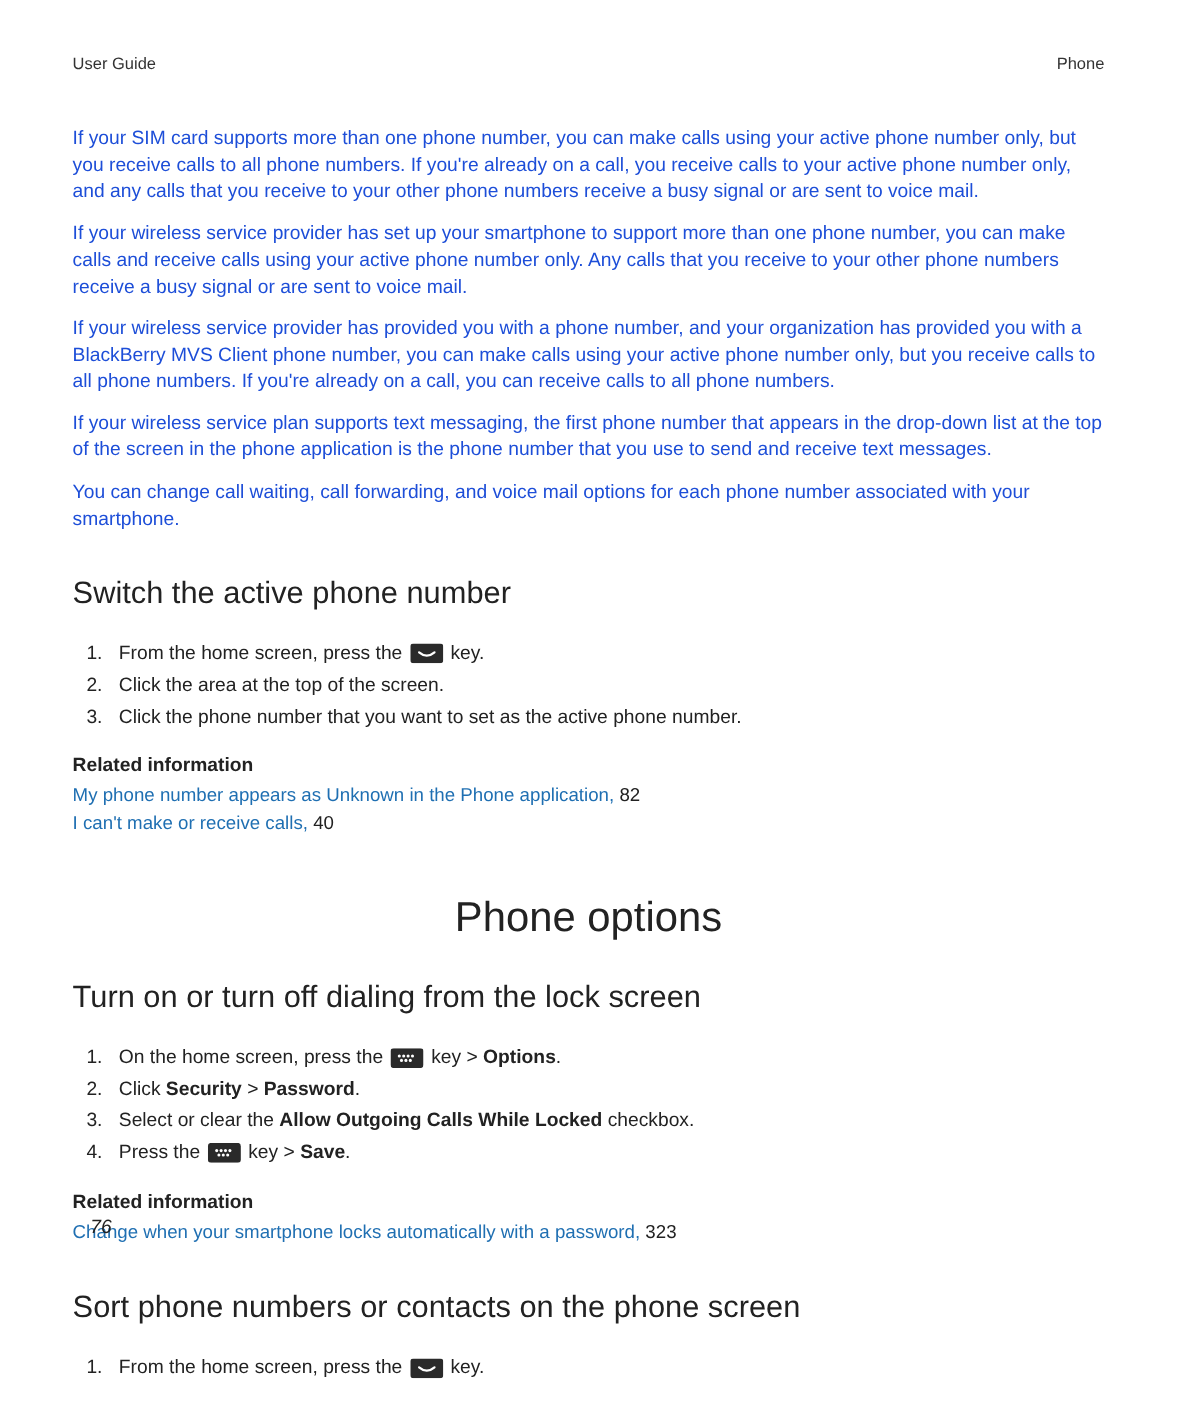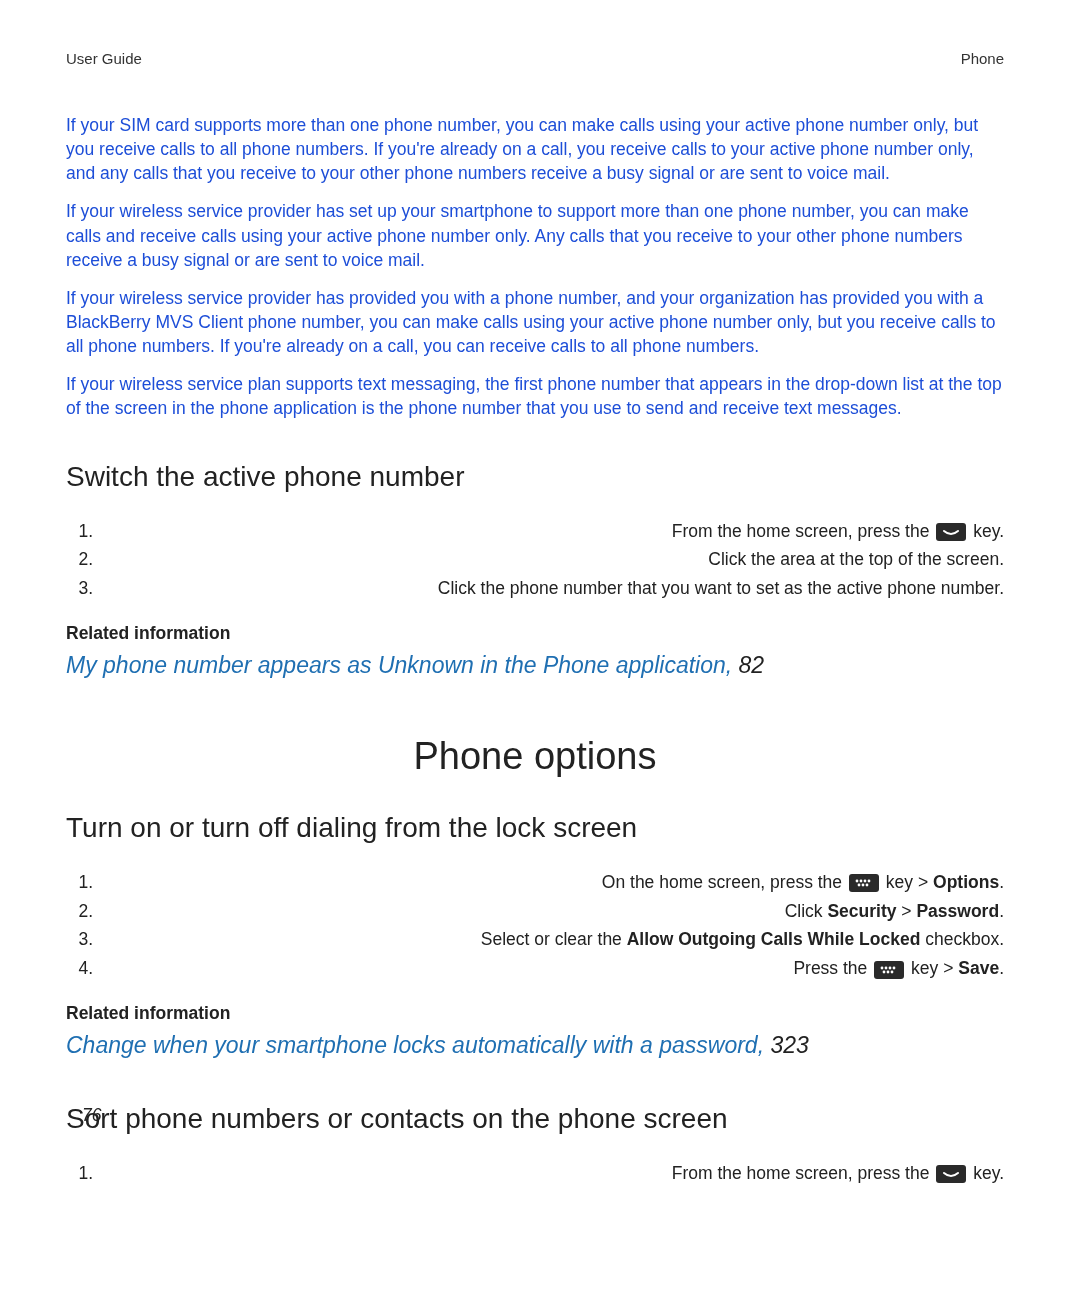--- a/index.html
+++ b/index.html
@@ -44,31 +44,29 @@
   }
   ol.steps {
     margin: 0 0 20px 0;
     padding-left: 32px;
     font-size: 17.5px;
     line-height: 1.65;
   }
   ol.steps li {
     padding-left: 10px;
     margin-bottom: 0px;
-    text-align: right;
   }
   .related-label {
     font-weight: bold;
     font-size: 17.5px;
     margin: 14px 0 4px 0;
   }
   .related-line {
-    font-size: 23px;
+    font-size: 17px;
     line-height: 1.5;
-    font-style: italic;
   }
   .link {
     color: #1f6fb2;
     text-decoration: none;
     cursor: pointer;
   }
   .page-number {
     position: absolute;
     bottom: 170px;
     left: 82px;
@@ -100,20 +98,21 @@
 
   <div class="header">
     <span>User Guide</span>
     <span>Phone</span>
   </div>
 
   <p class="body">If your SIM card supports more than one phone number, you can make calls using your active phone number only, but you receive calls to all phone numbers. If you're already on a call, you receive calls to your active phone number only, and any calls that you receive to your other phone numbers receive a busy signal or are sent to voice mail.</p>
   <p class="body">If your wireless service provider has set up your smartphone to support more than one phone number, you can make calls and receive calls using your active phone number only. Any calls that you receive to your other phone numbers receive a busy signal or are sent to voice mail.</p>
   <p class="body">If your wireless service provider has provided you with a phone number, and your organization has provided you with a BlackBerry MVS Client phone number, you can make calls using your active phone number only, but you receive calls to all phone numbers. If you're already on a call, you can receive calls to all phone numbers.</p>
   <p class="body">If your wireless service plan supports text messaging, the first phone number that appears in the drop-down list at the top of the screen in the phone application is the phone number that you use to send and receive text messages.</p>
+  <p class="body">You can change call waiting, call forwarding, and voice mail options for each phone number associated with your smartphone.</p>
 
   <h2 class="section">Switch the active phone number</h2>
 
   <ol class="steps">
     <li>
       <span>From the home screen, press the </span>
       <span class="key-icon">
         <svg width="30" height="18">
               <rect x="0" y="0" width="30" height="18" rx="3" fill="#2a2a2a"></rect>
               <path d="M8 8 Q15 14 22 8" stroke="#fff" stroke-width="2" fill="none" stroke-linecap="round"></path>
@@ -121,20 +120,23 @@
       </span>
       <span> key.</span>
     </li>
     <li>Click the area at the top of the screen.</li>
     <li>Click the phone number that you want to set as the active phone number.</li>
   </ol>
 
   <div class="related-label">Related information</div>
   <div class="related-line">
     <a class="link">My phone number appears as Unknown in the Phone application,</a><span> 82</span>
+  </div>
+  <div class="related-line">
+    <a class="link">I can't make or receive calls,</a><span> 40</span>
   </div>
 
   <h1 class="chapter">Phone options</h1>
 
   <h2 class="section" style="margin-top:10px;">Turn on or turn off dialing from the lock screen</h2>
 
   <ol class="steps">
     <li>
       <span>On the home screen, press the </span>
       <span class="key-icon">

